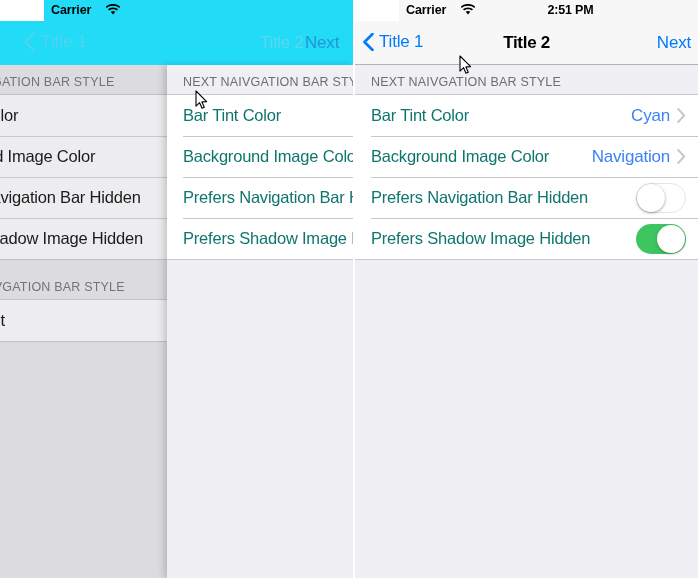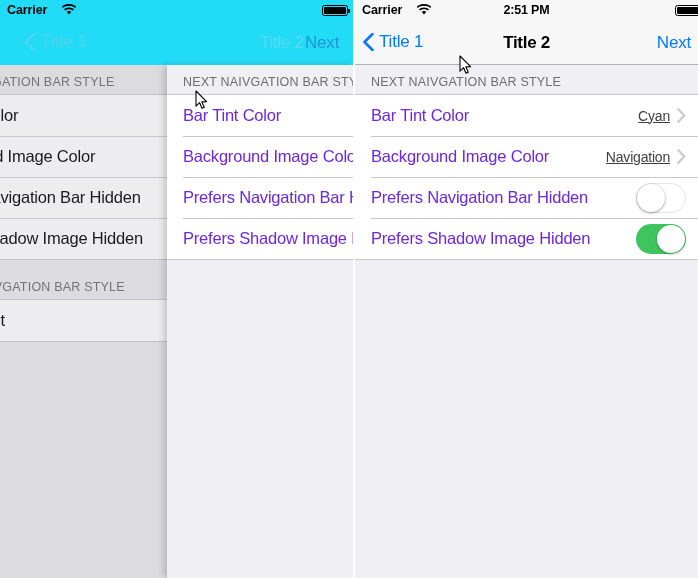--- a/index.html
+++ b/index.html
@@ -17,21 +17,21 @@
   .phone-right { left:355px; width:343px; }
 
   .divider-vert {
     position:absolute; left:353px; top:0; width:2px; height:578px;
     background:#ffffff; z-index:60;
   }
 
   
   .statusbar {
     position:relative; height:21px; width:100%;
-    font-size:13px; font-weight:bold; color:#000;
+    font-size:13px; font-weight:bold; color:#000;margin-left:44px;
   }
   .sb-carrier {
     position:absolute; left:7px; top:3px;
     font-size:12.5px; font-weight:bold; letter-spacing:-0.1px;
   }
   .sb-wifi { position:absolute; left:62px; top:4px; width:14px; height:12px; }
   .sb-time {
     position:absolute; width:100%; text-align:center; top:3px;
     font-size:12.5px; font-weight:bold; letter-spacing:-0.2px;
   }
@@ -99,25 +99,25 @@
     position:relative; height:41px;
     display:flex; align-items:center;
     padding-left:16px; padding-right:12px;
     background:#FFFFFF;
     white-space:nowrap;
   }
   .row + .row::before {
     content:""; position:absolute; left:16px; right:0; top:0;
     height:1px; background:#C8C7CC;
   }
-  .row-label { font-size:16.5px; color:#6d28d9; letter-spacing:-0.2px; }
+  .row-label { font-size:16.5px; color:#0f766e; letter-spacing:-0.2px; }
   .row-right {
     margin-left:auto; display:flex; align-items:center; gap:7px;
   }
-  .row-value { font-size:14px; color:#404040; letter-spacing:-0.2px;text-decoration:underline; }
+  .row-value { font-size:17px; color:#3b82f6; letter-spacing:-0.2px; }
   .chev-dis { width:9px; height:15px; flex:0 0 auto; }
 
   
   .switch {
     position:relative; width:50px; height:30px; border-radius:16px;
     flex:0 0 auto;
   }
   .switch-off { background:#FFFFFF; border:1px solid #E5E5E5; }
   .switch-off .knob {
     position:absolute; left:0px; top:0px; width:28px; height:28px;

